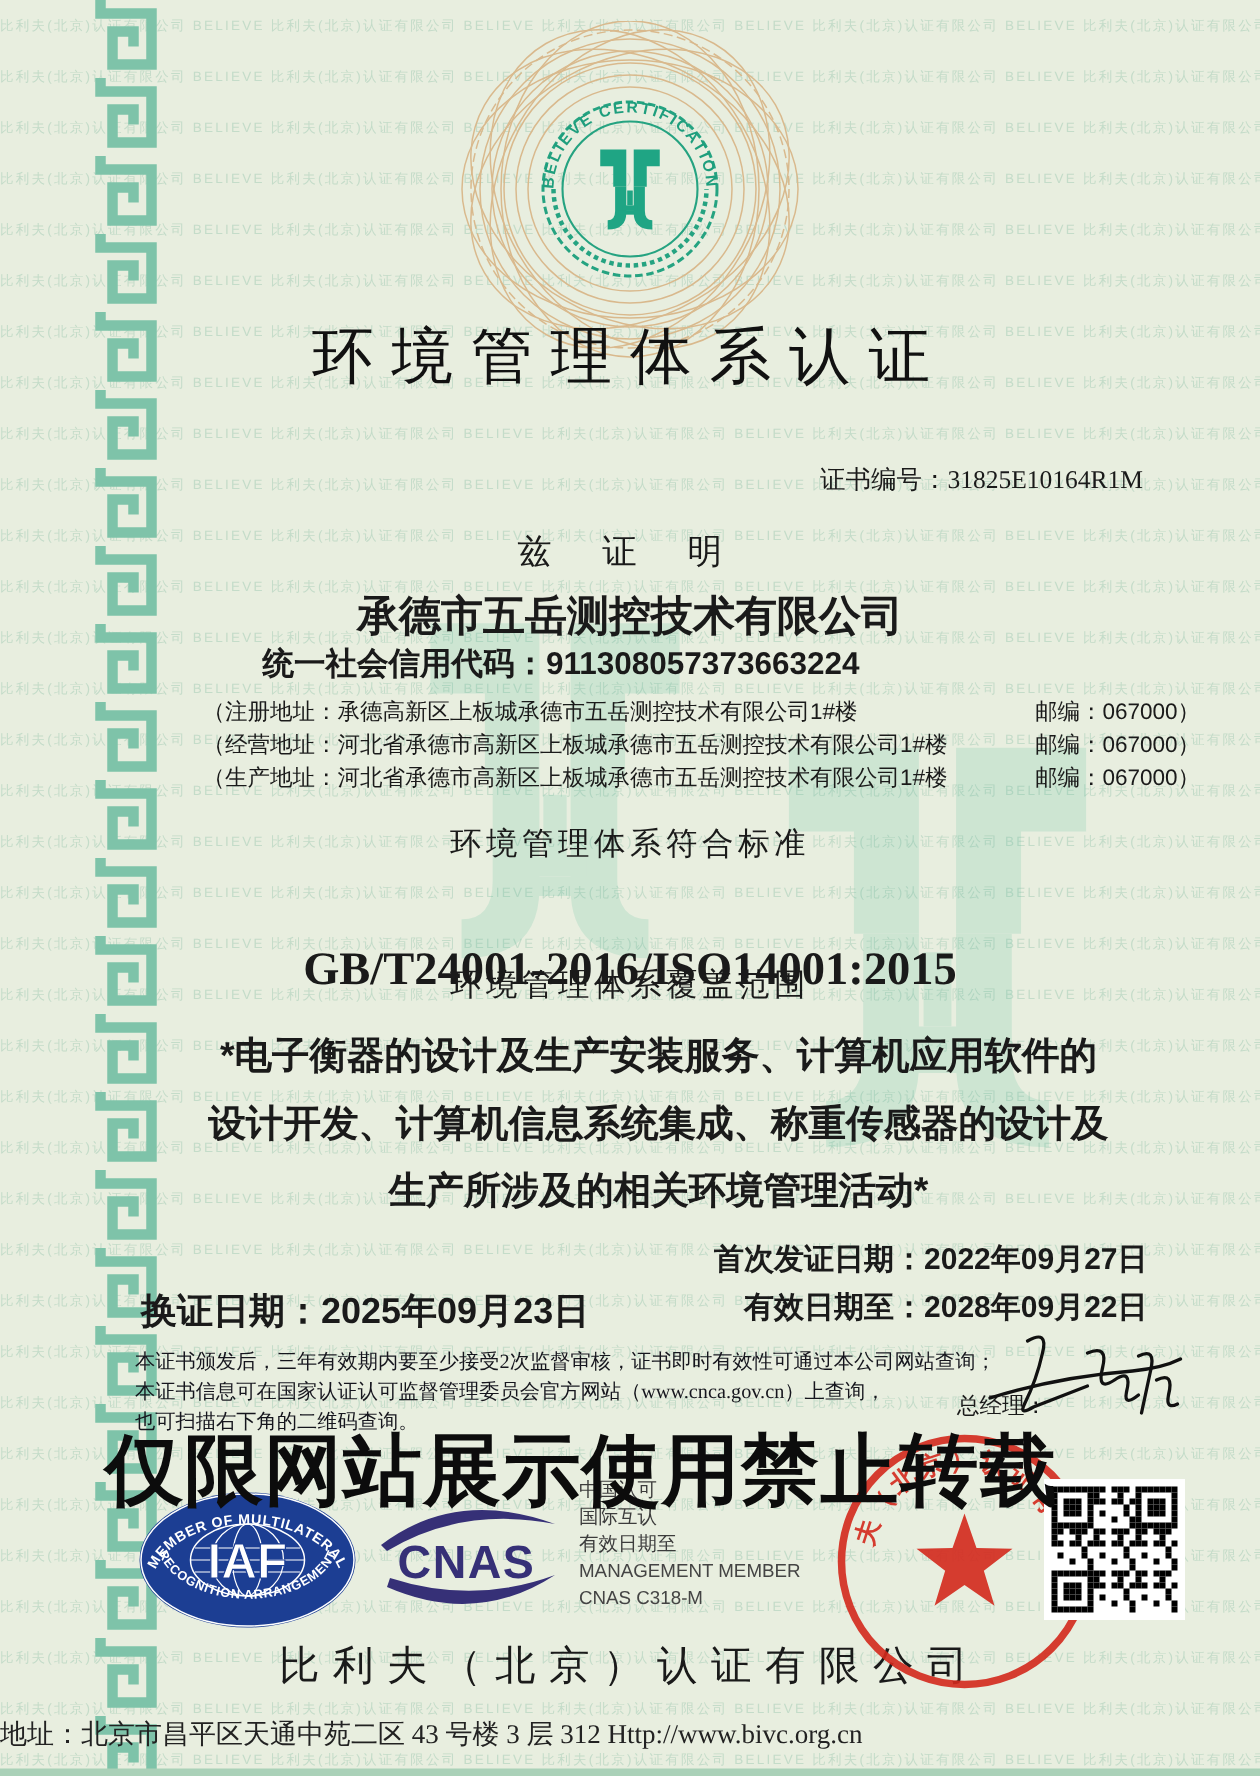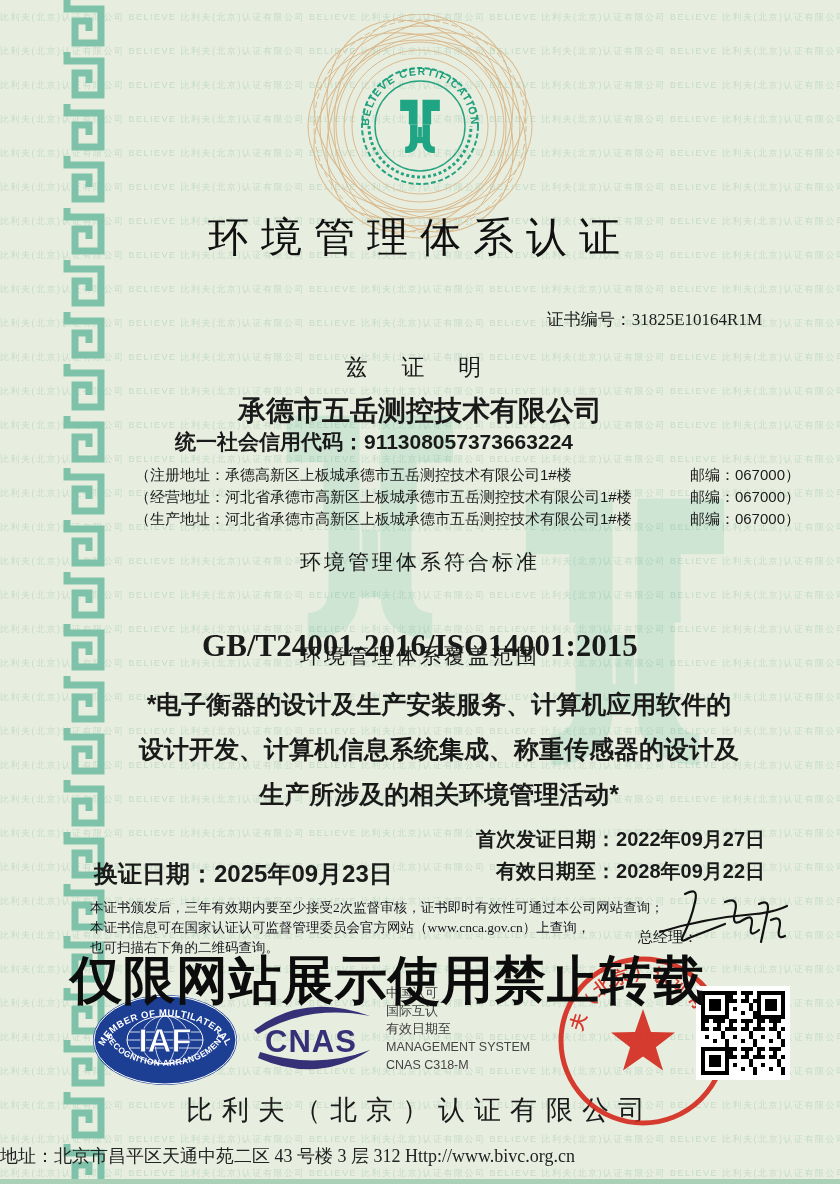--- a/index.html
+++ b/index.html
@@ -717,21 +717,21 @@
   <svg class="cnas-logo" width="126" height="78" viewBox="0 0 126 78">
     <path d="M6 30 Q56 -8 122 16 Q60 4 10 34 Z" fill="#363077"></path>
     <path d="M10 58 Q70 84 122 50 Q68 70 12 52 Z" fill="#363077"></path>
     <text x="63" y="52" text-anchor="middle" font-family="Liberation Sans, sans-serif" font-size="31" font-weight="bold" fill="#363077" letter-spacing="1">CNAS</text>
   </svg>
 
   <div class="accred">
     <div>中国认可</div>
     <div>国际互认</div>
     <div>有效日期至</div>
-    <div class="en">MANAGEMENT SYSTEM</div>
+    <div class="en">MANAGEMENT MEMBER</div>
     <div class="en">CNAS C318-M</div>
   </div>
 
   <div class="watermark-text">仅限网站展示使用禁止转载</div>
 
   <div class="certifier">比利夫（北京）认证有限公司</div>
   <div class="footer-addr">地址：北京市昌平区天通中苑二区 43 号楼 3 层 312 Http://www.bivc.org.cn</div>
 
 </div>
 

